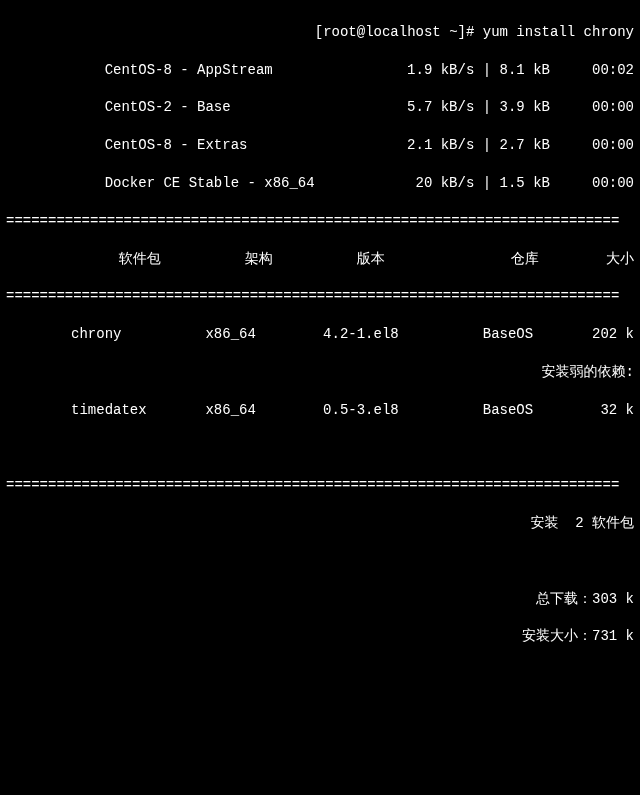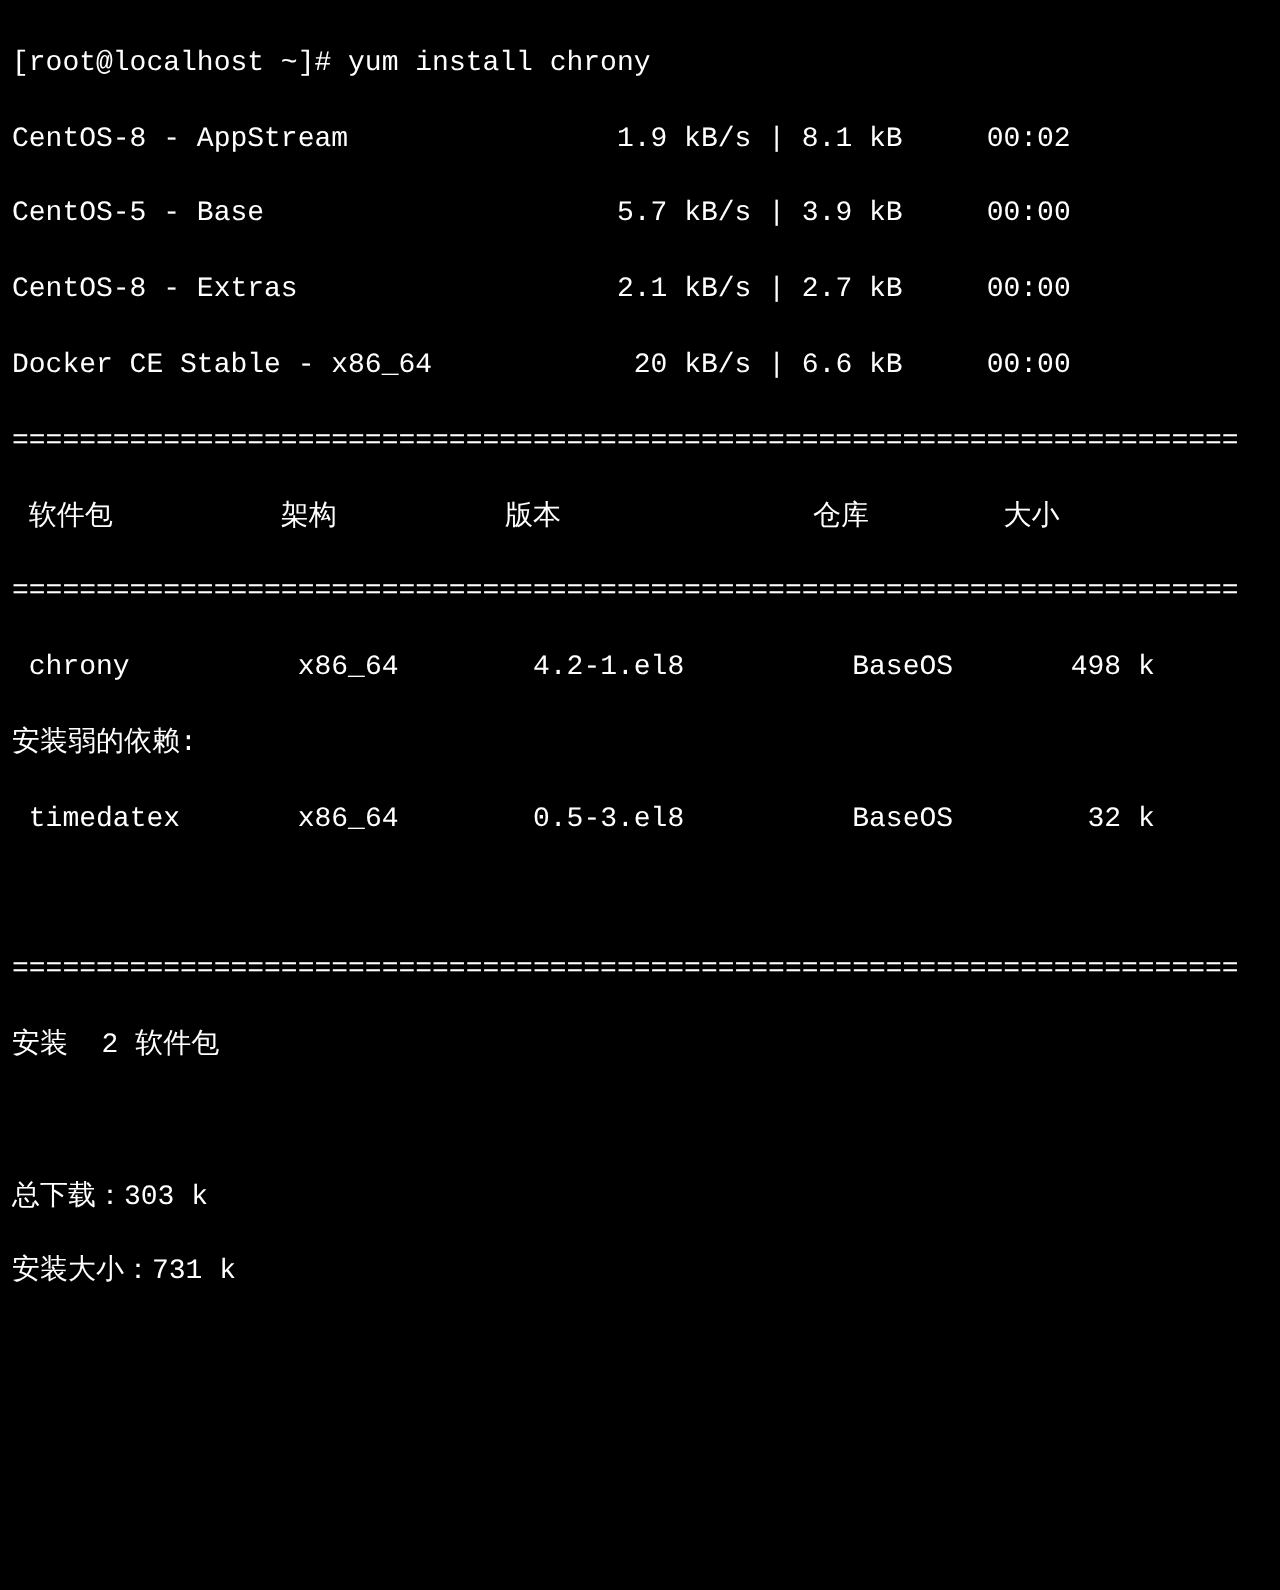--- a/index.html
+++ b/index.html
@@ -9,41 +9,41 @@
     color: #fff;
     font-family: "Courier New", monospace;
     font-size: 14px;
     line-height: 1.35;
     width: 640px;
   }
   .terminal {
     padding: 4px 6px;
     white-space: pre;
   }
-  .line { display: block; }
+  .line { display: block; text-align: right; }
   .prompt { color: #fff; }
   .sep {
     display: block;
     overflow: hidden;
     width: 100%;
   }
 </style>
 </head>
 <body>
 
 <div class="terminal">
 <span class="line"><span class="prompt">[root@localhost ~]# </span><span>yum install chrony</span></span>
 <span class="line"><span>CentOS-8 - AppStream</span>                <span>1.9 kB/s</span> | <span>8.1 kB</span>     <span>00:02</span></span>
-<span class="line"><span>CentOS-5 - Base</span>                     <span>5.7 kB/s</span> | <span>3.9 kB</span>     <span>00:00</span></span>
+<span class="line"><span>CentOS-2 - Base</span>                     <span>5.7 kB/s</span> | <span>3.9 kB</span>     <span>00:00</span></span>
 <span class="line"><span>CentOS-8 - Extras</span>                   <span>2.1 kB/s</span> | <span>2.7 kB</span>     <span>00:00</span></span>
-<span class="line"><span>Docker CE Stable - x86_64</span>           <span> 20 kB/s</span> | <span>6.6 kB</span>     <span>00:00</span></span>
+<span class="line"><span>Docker CE Stable - x86_64</span>           <span> 20 kB/s</span> | <span>1.5 kB</span>     <span>00:00</span></span>
 <span class="sep">=========================================================================</span>
 <span class="line"> <span>软件包</span>          <span>架构</span>          <span>版本</span>               <span>仓库</span>        <span>大小</span></span>
 <span class="sep">=========================================================================</span>
-<span class="line"> <span>chrony</span>          <span>x86_64</span>        <span>4.2-1.el8</span>          <span>BaseOS</span>       <span>498 k</span></span>
+<span class="line"> <span>chrony</span>          <span>x86_64</span>        <span>4.2-1.el8</span>          <span>BaseOS</span>       <span>202 k</span></span>
 <span class="line">安装弱的依赖:</span>
 <span class="line"> <span>timedatex</span>       <span>x86_64</span>        <span>0.5-3.el8</span>          <span>BaseOS</span>       <span> 32 k</span></span>
 <span class="line"> </span>
 <span class="sep">=========================================================================</span>
 <span class="line">安装  2 软件包</span>
 <span class="line"> </span>
 <span class="line">总下载：303 k</span>
 <span class="line">安装大小：731 k</span>
 
 

